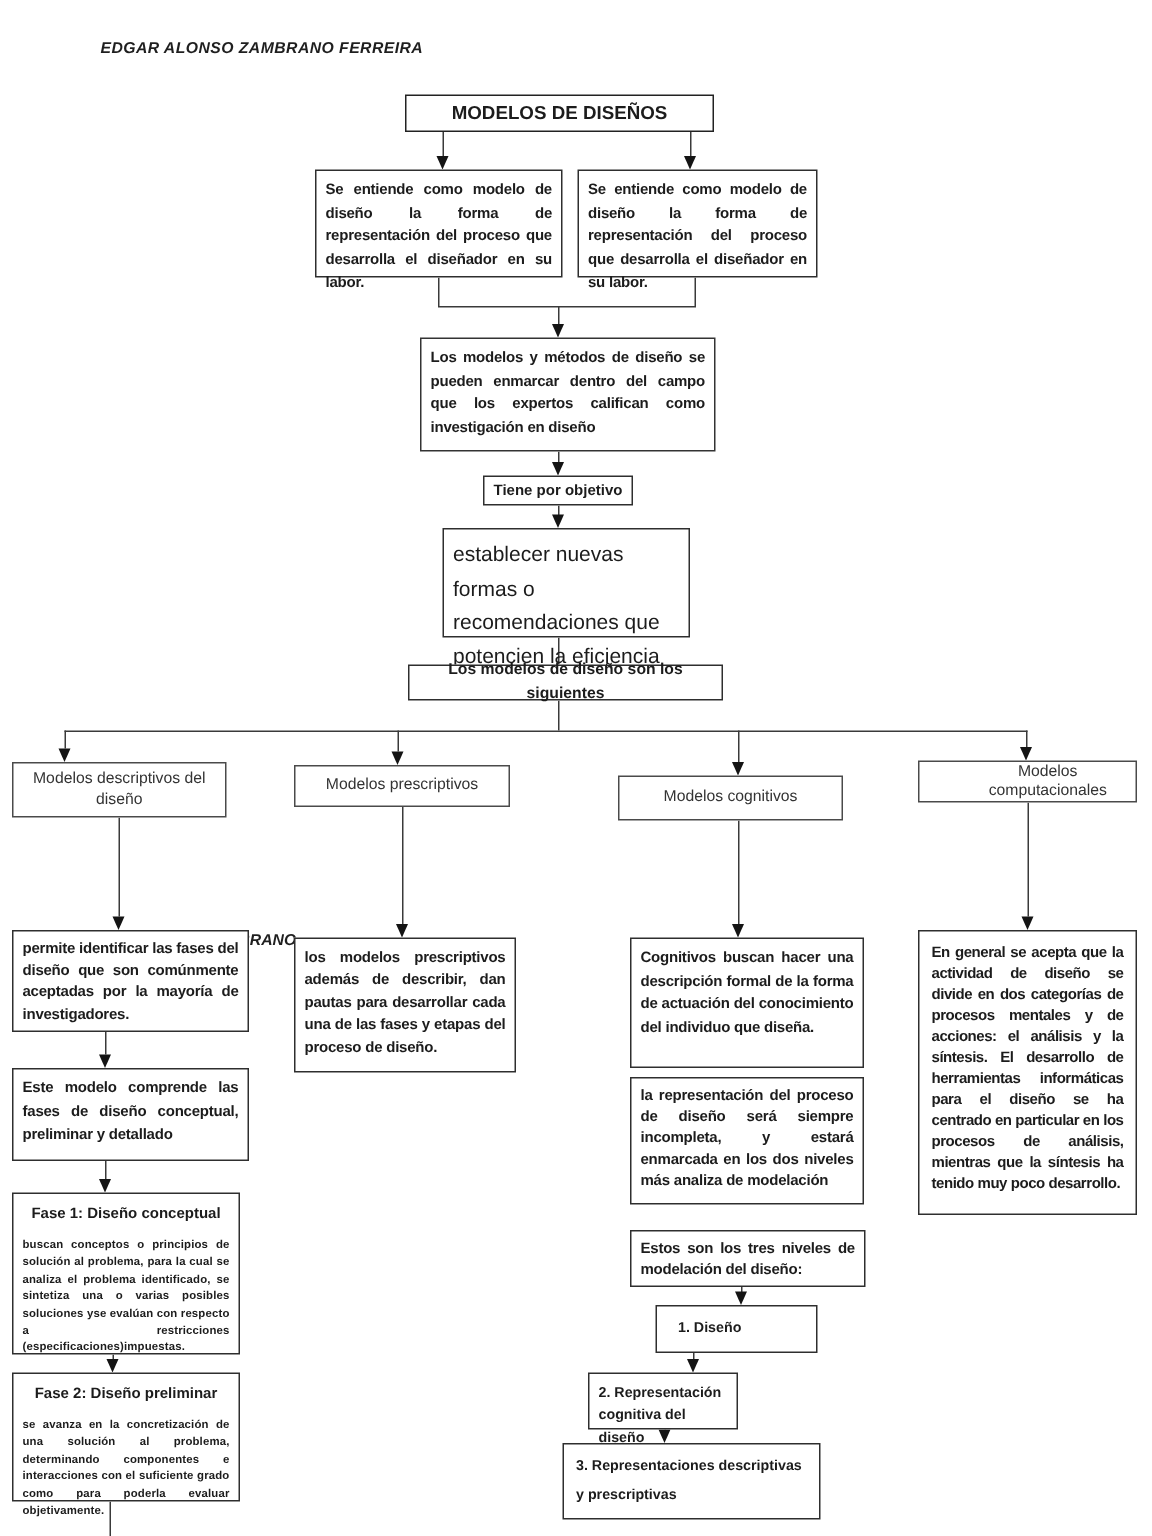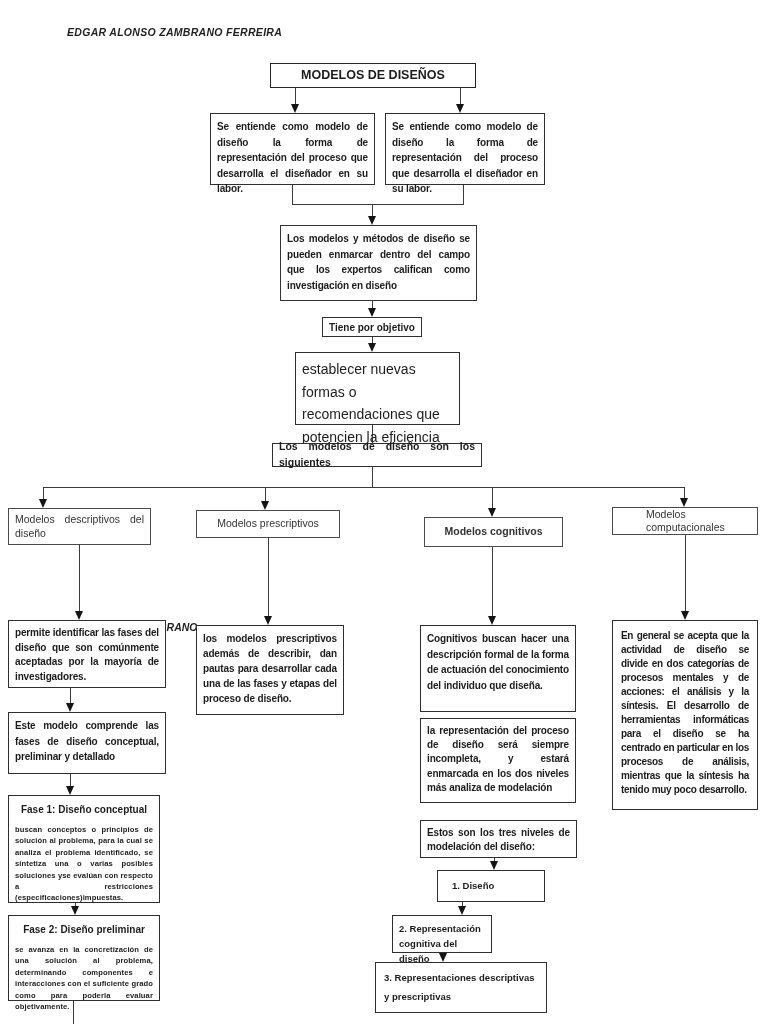--- a/index.html
+++ b/index.html
@@ -5,21 +5,21 @@
   html,body{margin:0;padding:0;background:#ffffff;}
   .page{position:relative;width:768px;height:1024px;background:#fff;overflow:hidden;
         font-family:"Liberation Sans",sans-serif;color:#1f1f1f;}
   .author{position:absolute;left:67px;top:26px;font-size:10.5px;font-weight:bold;
           font-style:italic;letter-spacing:.3px;white-space:nowrap;z-index:1;}
   .watermark{position:absolute;left:159px;top:621px;font-size:10.5px;font-weight:bold;
           font-style:italic;white-space:nowrap;z-index:1;}
   .box{position:absolute;box-sizing:border-box;border:1.4px solid #2e2e2e;background:#fff;
        padding:5px 6px;font-size:10px;font-weight:600;line-height:1.5;text-align:justify;
        letter-spacing:-.15px;color:#1c1c1c;z-index:2;}
-  .center{display:flex;align-items:center;justify-content:center;
+  .center{display:flex;align-items:center;justify-content:center;text-align:center;
           letter-spacing:0;}
   .title-box{font-size:12.5px;font-weight:bold;border-width:1.8px;border-color:#222;}
   .thick{border-width:1.8px;border-color:#333;}
   .cat{font-weight:400;font-size:10.5px;color:#333;border-color:#4a4a4a;line-height:1.25;}
   .plain{font-weight:400;letter-spacing:0;}
   .objective{font-size:14px;line-height:1.62;text-align:left;}
   .small-label{font-size:10px;font-weight:bold;}
   .intro{font-size:10.5px;font-weight:bold;}
   .phase-title{font-weight:bold;font-size:10px;text-align:center;letter-spacing:0;
                margin:0 0 7px 0;}
@@ -102,21 +102,21 @@
   <div class="box center small-label" style="left:322px;top:317px;width:100px;height:20px;">Tiene por objetivo</div>
 
   <div class="box plain objective" style="left:295px;top:352px;width:165px;height:73px;">establecer nuevas formas o recomendaciones que potencien la eficiencia en el diseño.</div>
 
   <div class="box center intro" style="left:272px;top:443px;width:210px;height:24px;">Los modelos de diseño son los siguientes</div>
 
   <div class="box center cat" style="left:8px;top:508px;width:143px;height:37px;">Modelos descriptivos del diseño</div>
 
   <div class="box center cat" style="left:196px;top:510px;width:144px;height:28px;">Modelos prescriptivos</div>
 
-  <div class="box center cat" style="left:424px;top:517px;width:139px;height:30px;font-weight:bold;">Modelos cognitivos</div>
+  <div class="box center cat" style="left:412px;top:517px;width:150px;height:30px;">Modelos cognitivos</div>
 
   <div class="box center cat" style="left:612px;top:507px;width:146px;height:28px;padding-left:33px;">Modelos computacionales</div>
 
   <div class="box" style="left:8px;top:620px;width:158px;height:68px;line-height:1.45;">permite identificar las fases del diseño que son comúnmente aceptadas por la mayoría de investigadores.</div>
 
   <div class="box" style="left:8px;top:712px;width:158px;height:62px;line-height:1.55;">Este modelo comprende las fases de diseño conceptual, preliminar y detallado</div>
 
   <div class="box" style="left:8px;top:795px;width:152px;height:108px;padding:6px;">
     <div class="phase-title">Fase 1: Diseño conceptual</div>
     <div class="phase-body">buscan conceptos o principios de solución al problema, para la cual se analiza el problema identificado, se sintetiza una o varias posibles soluciones yse evalúan con respecto a restricciones (especificaciones)impuestas.</div>

